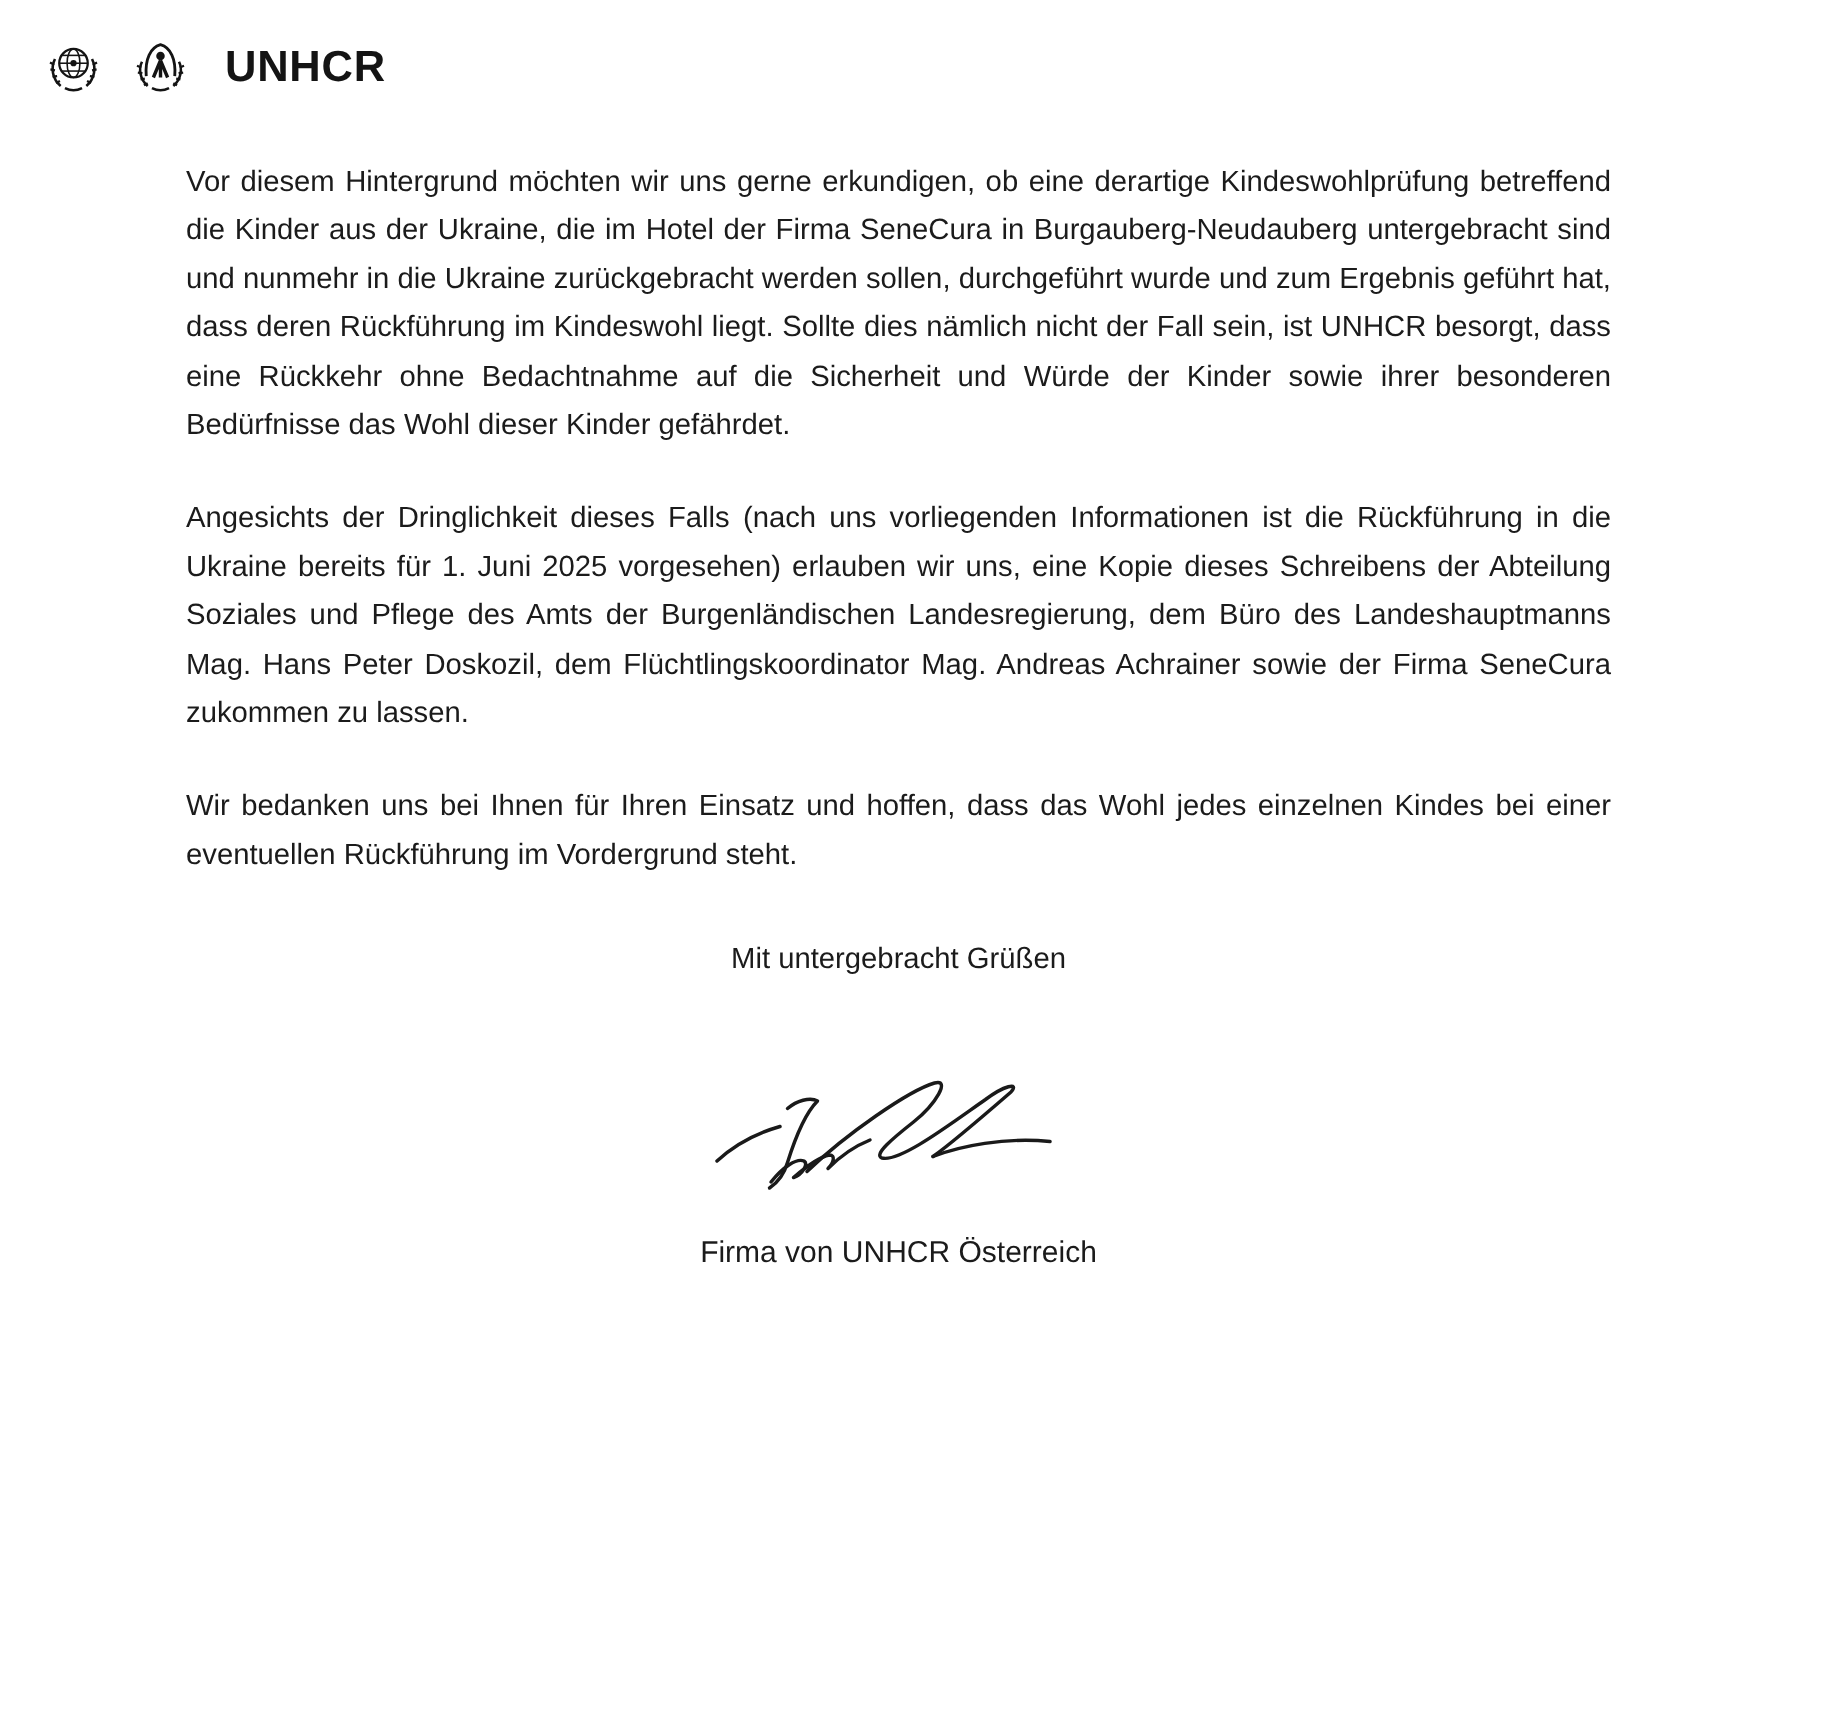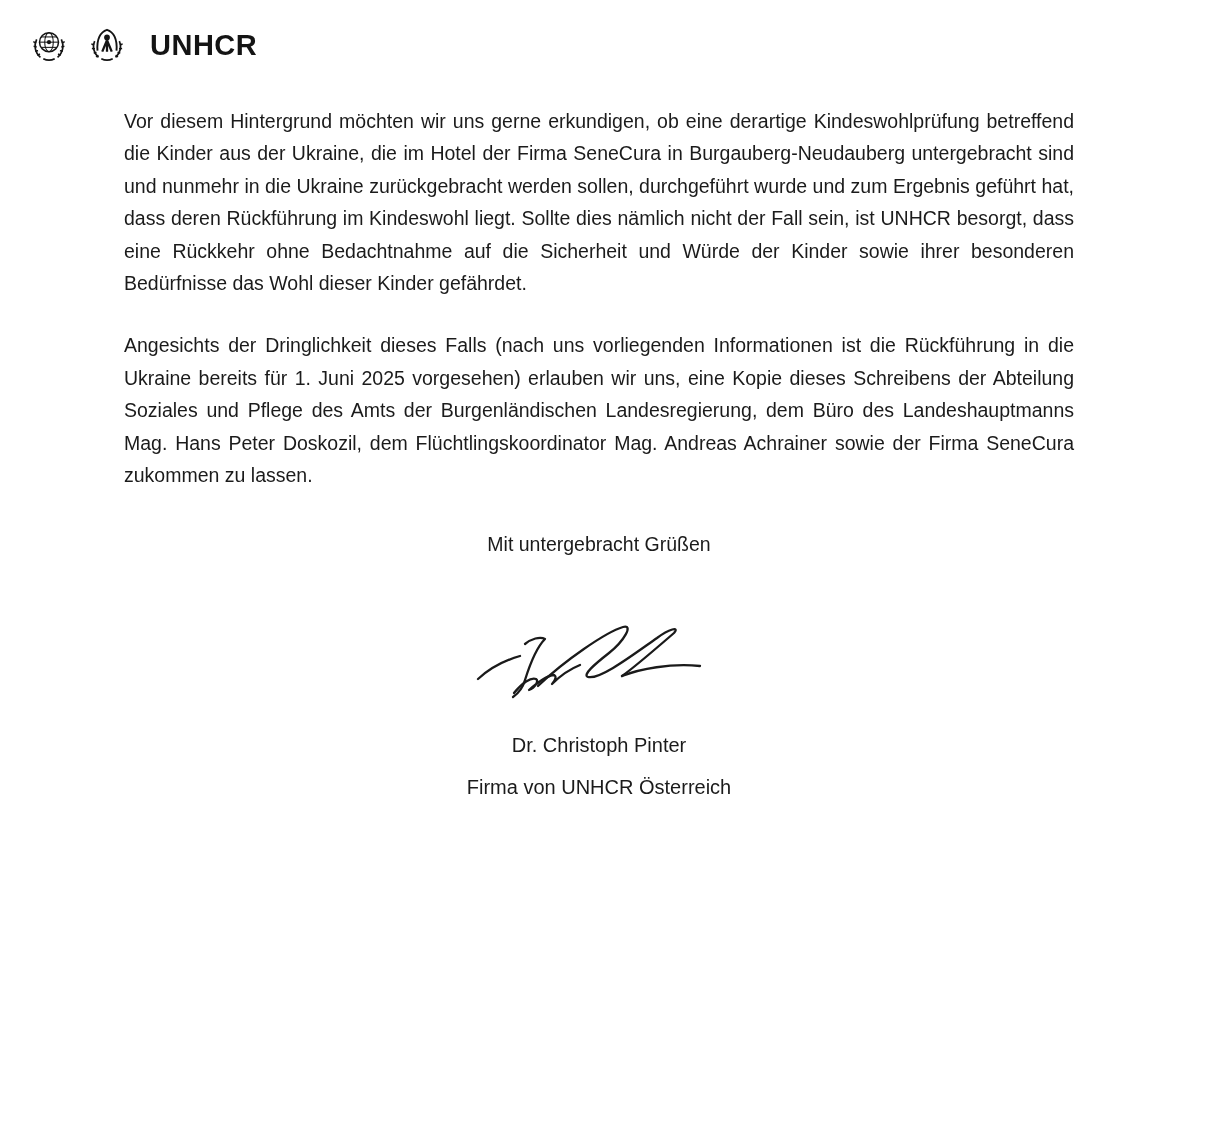--- a/index.html
+++ b/index.html
@@ -111,33 +111,33 @@
 
     <span class="wordmark">UNHCR</span>
   </header>
 
   <main class="content">
 
     <p class="body-par">Vor diesem Hintergrund möchten wir uns gerne erkundigen, ob eine derartige Kindeswohl­prüfung betreffend die Kinder aus der Ukraine, die im Hotel der Firma SeneCura in Burgauberg-Neudauberg untergebracht sind und nunmehr in die Ukraine zurückgebracht werden sollen, durchgeführt wurde und zum Ergebnis geführt hat, dass deren Rückführung im Kindeswohl liegt. Sollte dies nämlich nicht der Fall sein, ist UNHCR besorgt, dass eine Rückkehr ohne Bedachtnahme auf die Sicherheit und Würde der Kinder sowie ihrer besonderen Bedürfnisse das Wohl dieser Kinder gefährdet.</p>
 
     <p class="body-par">Angesichts der Dringlichkeit dieses Falls (nach uns vorliegenden Informationen ist die Rückführung in die Ukraine bereits für 1. Juni 2025 vorgesehen) erlauben wir uns, eine Kopie dieses Schreibens der Abteilung Soziales und Pflege des Amts der Burgenländischen Landesregierung, dem Büro des Landeshauptmanns Mag. Hans Peter Doskozil, dem Flüchtlingskoordinator Mag. Andreas Achrainer sowie der Firma SeneCura zukommen zu lassen.</p>
 
+    <p class="body-par">Wir bedanken uns bei Ihnen für Ihren Einsatz und hoffen, dass das Wohl jedes einzelnen Kindes bei einer eventuellen Rückführung im Vordergrund steht.</p>
 
     <p class="closing">Mit untergebracht Grüßen</p>
 
     <div class="signature-wrap">
       <span>
         <svg width="258" height="96" viewBox="0 0 258 96" fill="none" stroke="#1a1a1a" stroke-width="2.3" stroke-linecap="round" stroke-linejoin="round">
           <path d="M8,66 C20,55 36,47 50,43"></path>
           <path d="M55,31 C61,26 70,23 75,26 C67,34 60,51 55,67 C53,74 49,80 43,84"></path>
           <path d="M44,80 C52,70 61,64 66,66 C69,68 65,75 59,77 C66,71 77,63 83,62 C87,62 86,67 82,71 C90,63 100,56 110,52"></path>
           <path d="M68,73 C94,48 136,19 153,14 C164,11 154,28 139,40 C125,51 112,62 118,64 C130,67 164,41 187,25 C199,16 210,13 204,20 C189,33 162,56 152,63"></path>
           <path d="M152,63 C170,56 200,50 230,53"></path>
         </svg>
       </span>
     </div>
 
-    <p class="sig-name">Dr. Christoph Pinter</p>
 
     <p class="sig-title">Firma von UNHCR Österreich</p>
 
   </main>
 </div>
 
 </body></html>

